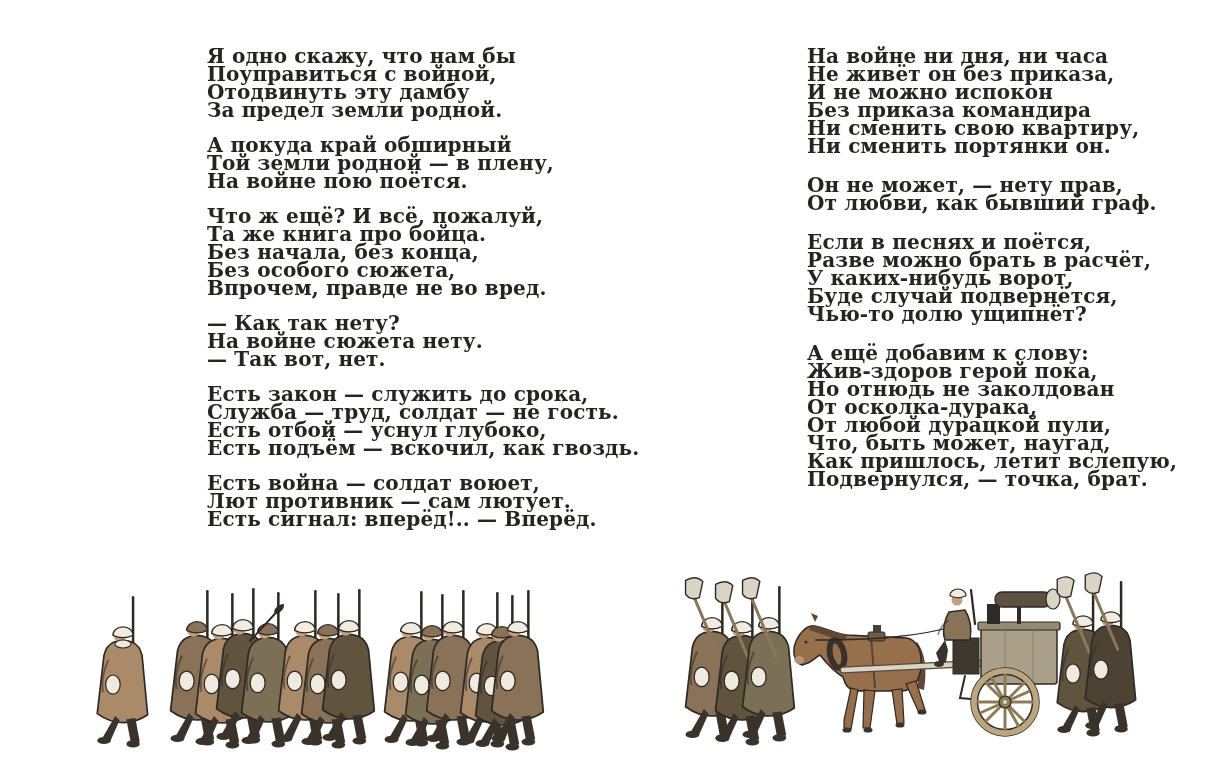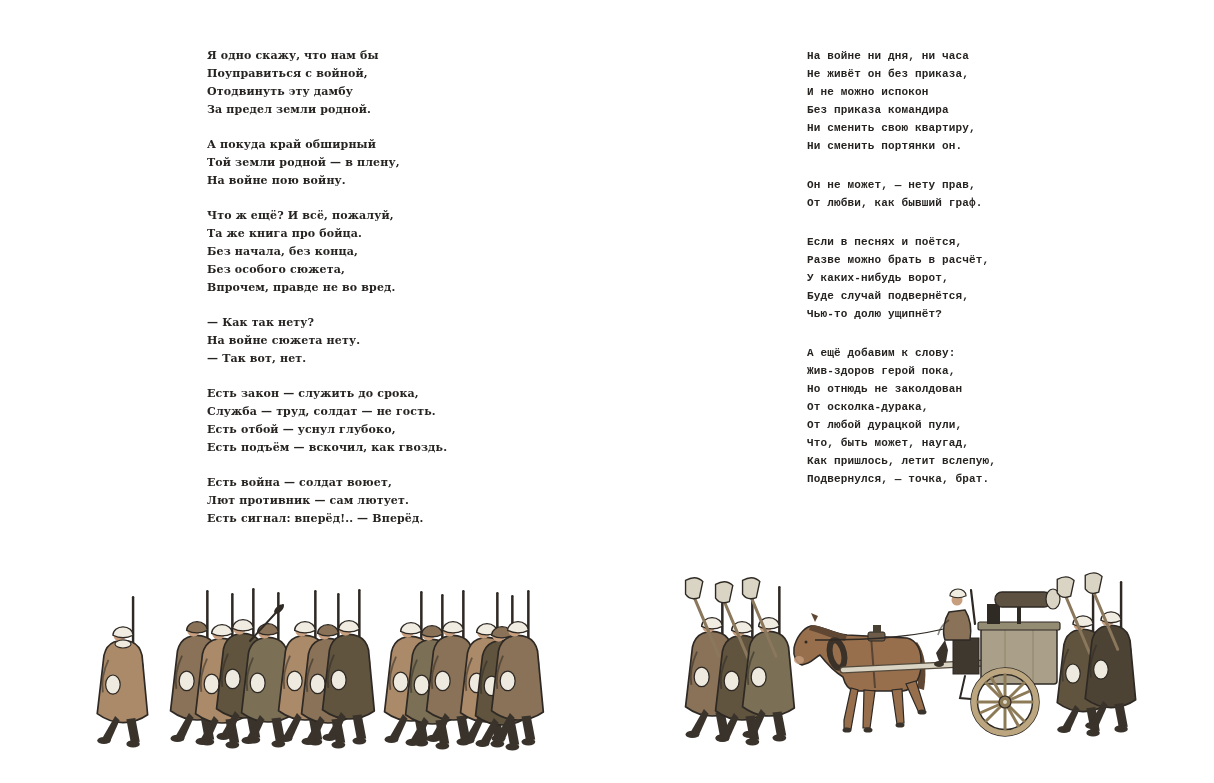--- a/index.html
+++ b/index.html
@@ -6,28 +6,28 @@
   body{
     width:1214px;height:783px;
     background:var(--paper,#ffffff);
     font-family:"DejaVu Serif","Liberation Serif",serif;
     overflow:hidden;
   }
   .spread{position:relative;width:1214px;height:783px;background:var(--paper,#ffffff);}
   .poem{
     position:absolute;
     font-weight:700;
-    font-size:11px;
+    font-size:20px;
     line-height:18px;
     letter-spacing:0.15px;
     color:var(--text-ink,#262321);
     white-space:nowrap;
   }
   .poem-left{left:207px;top:47px;}
-  .poem-right{left:807px;top:47px;font-family:Liberation Mono, monospace;}
+  .poem-right{left:807px;top:47px;}
   .poem-left .stanza{margin-bottom:17px;}
   .poem-right .stanza{margin-bottom:21px;}
   .illustration{position:absolute;overflow:visible;}
   .illo-left{left:85px;top:595px;}
   .illo-right{left:665px;top:578px;}
 
   
   .rifle{stroke:var(--ink,#2e2924);stroke-width:2.2;fill:none;stroke-linecap:round;}
   .pack{fill:var(--pack,#55493a);stroke:var(--ink,#2e2924);stroke-width:1;}
   .coat{fill:var(--coat,#8a7258);stroke:var(--ink,#2e2924);stroke-width:1.5;stroke-linejoin:round;}
@@ -65,21 +65,21 @@
   <div class="poem poem-left">
       <div class="stanza">
         <div class="line">Я одно скажу, что нам бы</div>
         <div class="line">Поуправиться с войной,</div>
         <div class="line">Отодвинуть эту дамбу</div>
         <div class="line">За предел земли родной.</div>
       </div>
       <div class="stanza">
         <div class="line">А покуда край обширный</div>
         <div class="line">Той земли родной — в плену,</div>
-        <div class="line">На войне пою войну.</div>
+        <div class="line">На войне пою поётся.</div>
       </div>
       <div class="stanza">
         <div class="line">Что ж ещё? И всё, пожалуй,</div>
         <div class="line">Та же книга про бойца.</div>
         <div class="line">Без начала, без конца,</div>
         <div class="line">Без особого сюжета,</div>
         <div class="line">Впрочем, правде не во вред.</div>
       </div>
       <div class="stanza">
         <div class="line">— Как так нету?</div>

